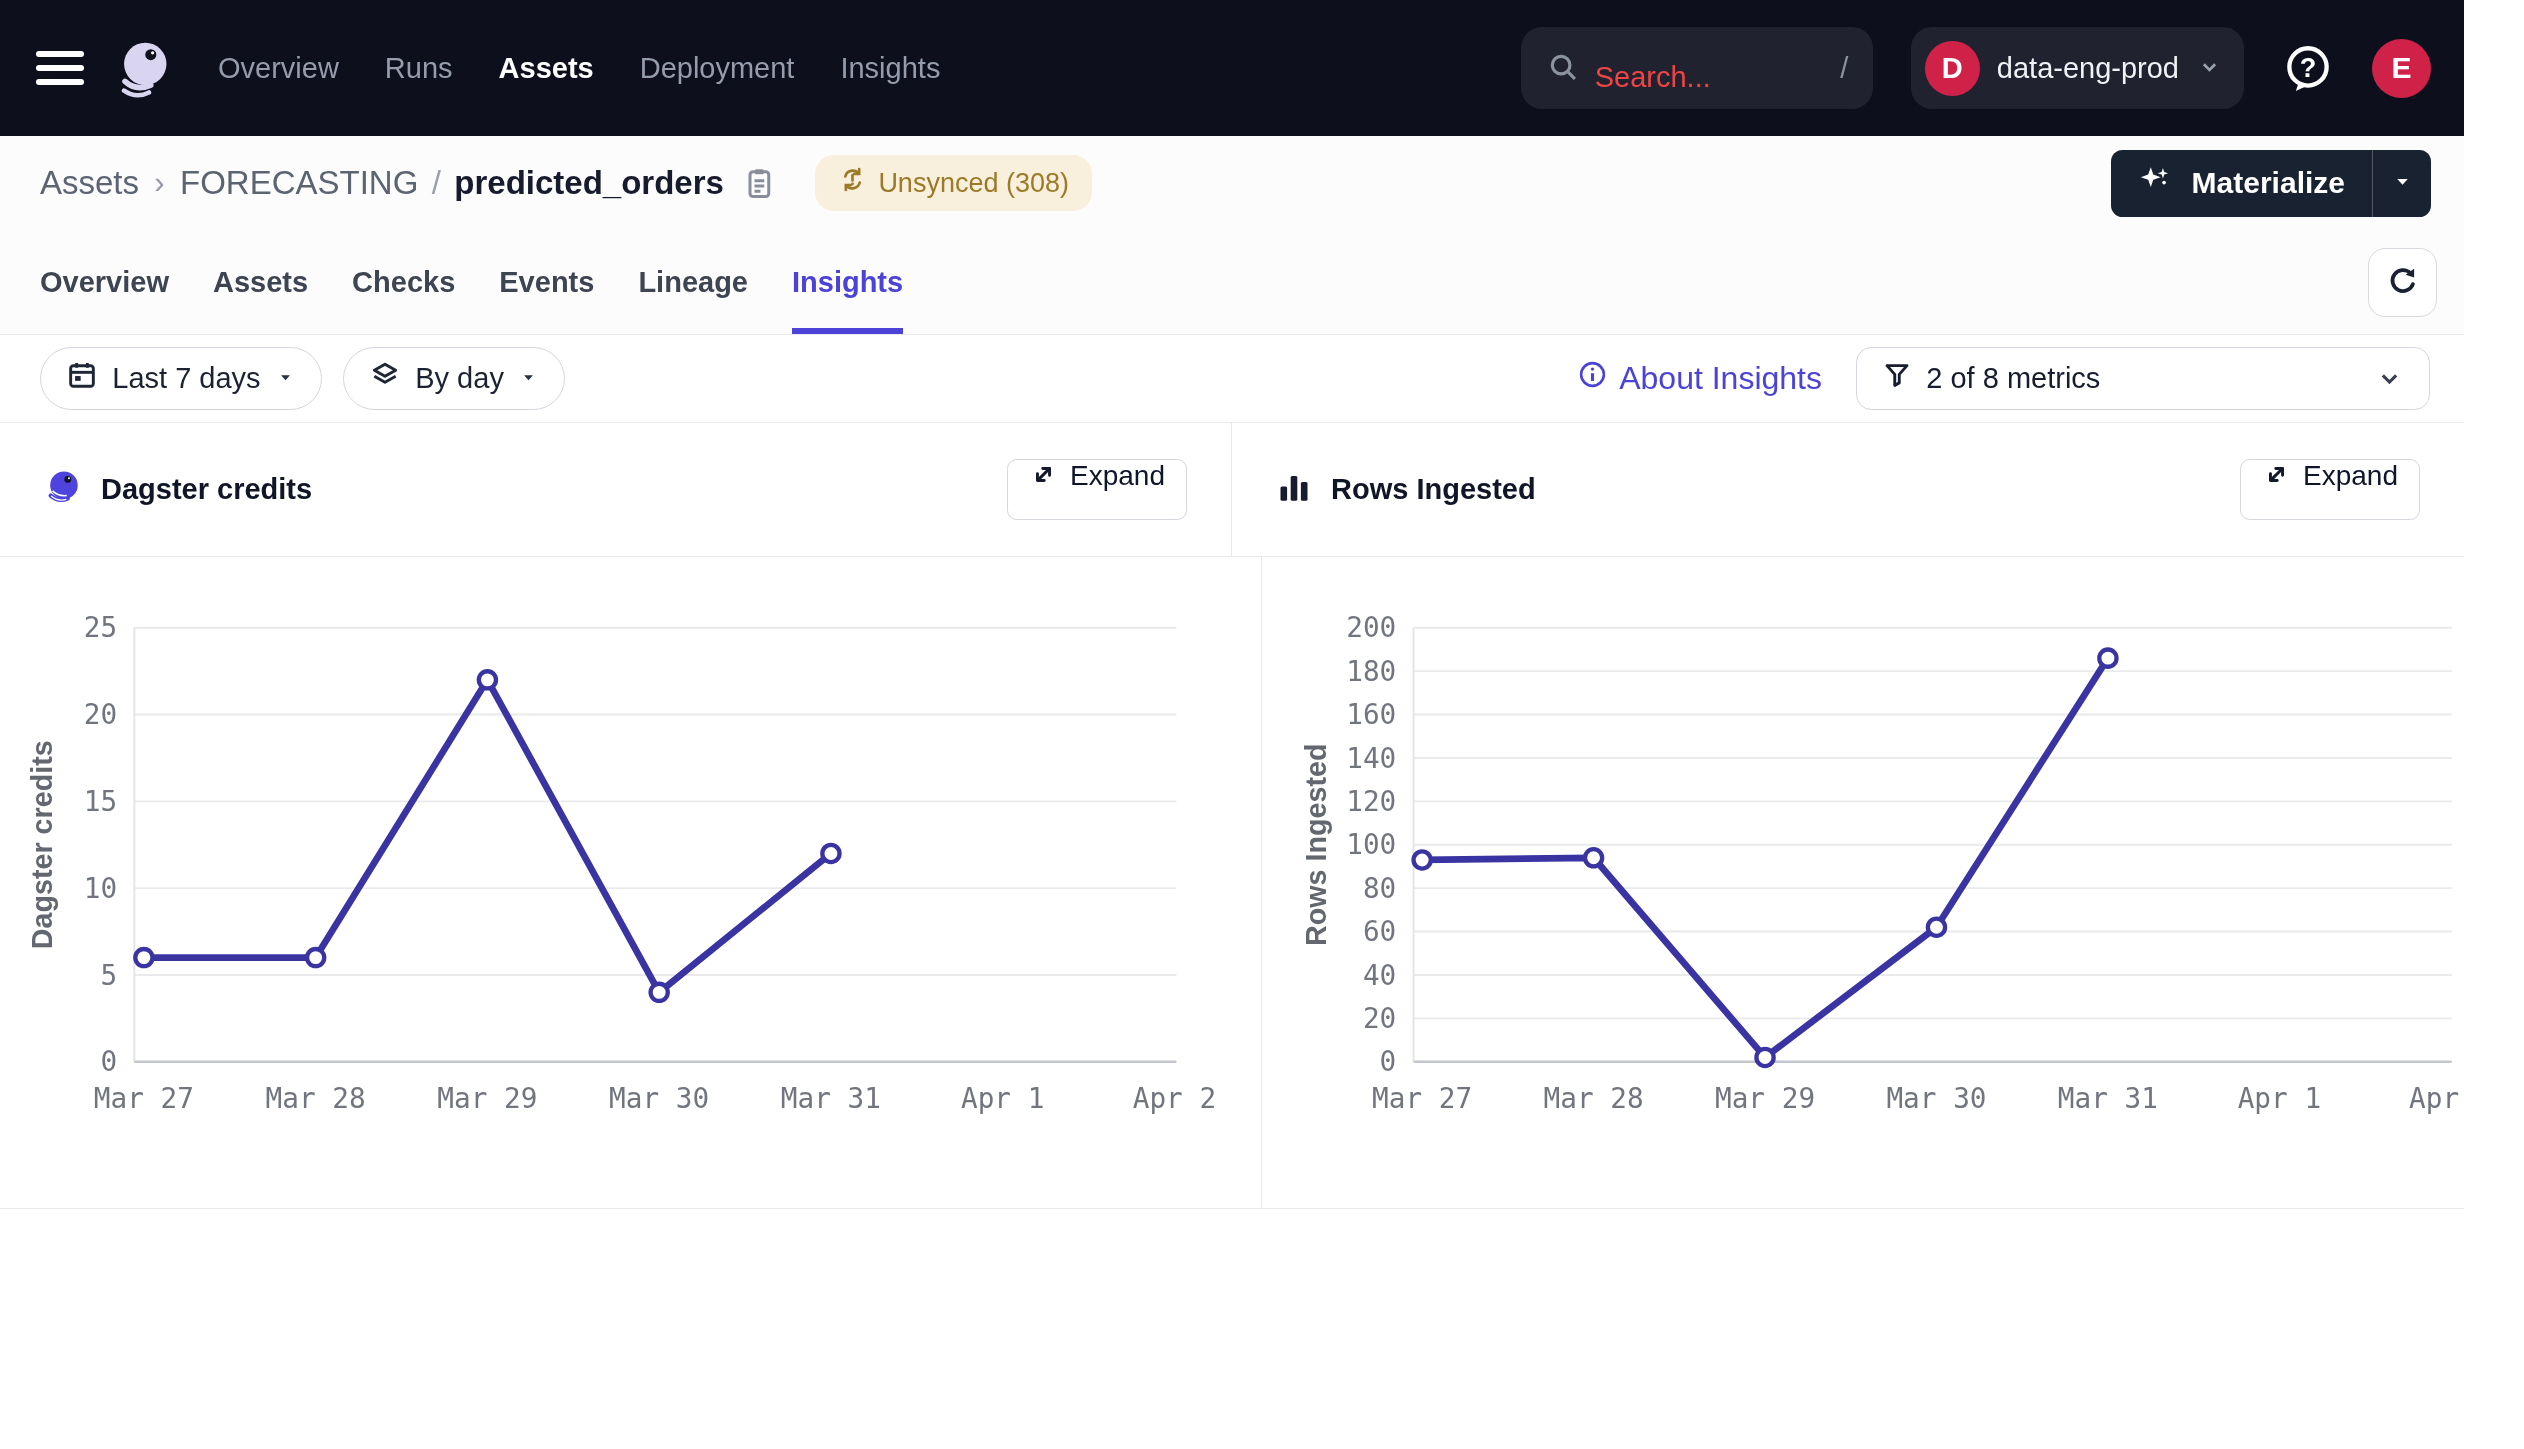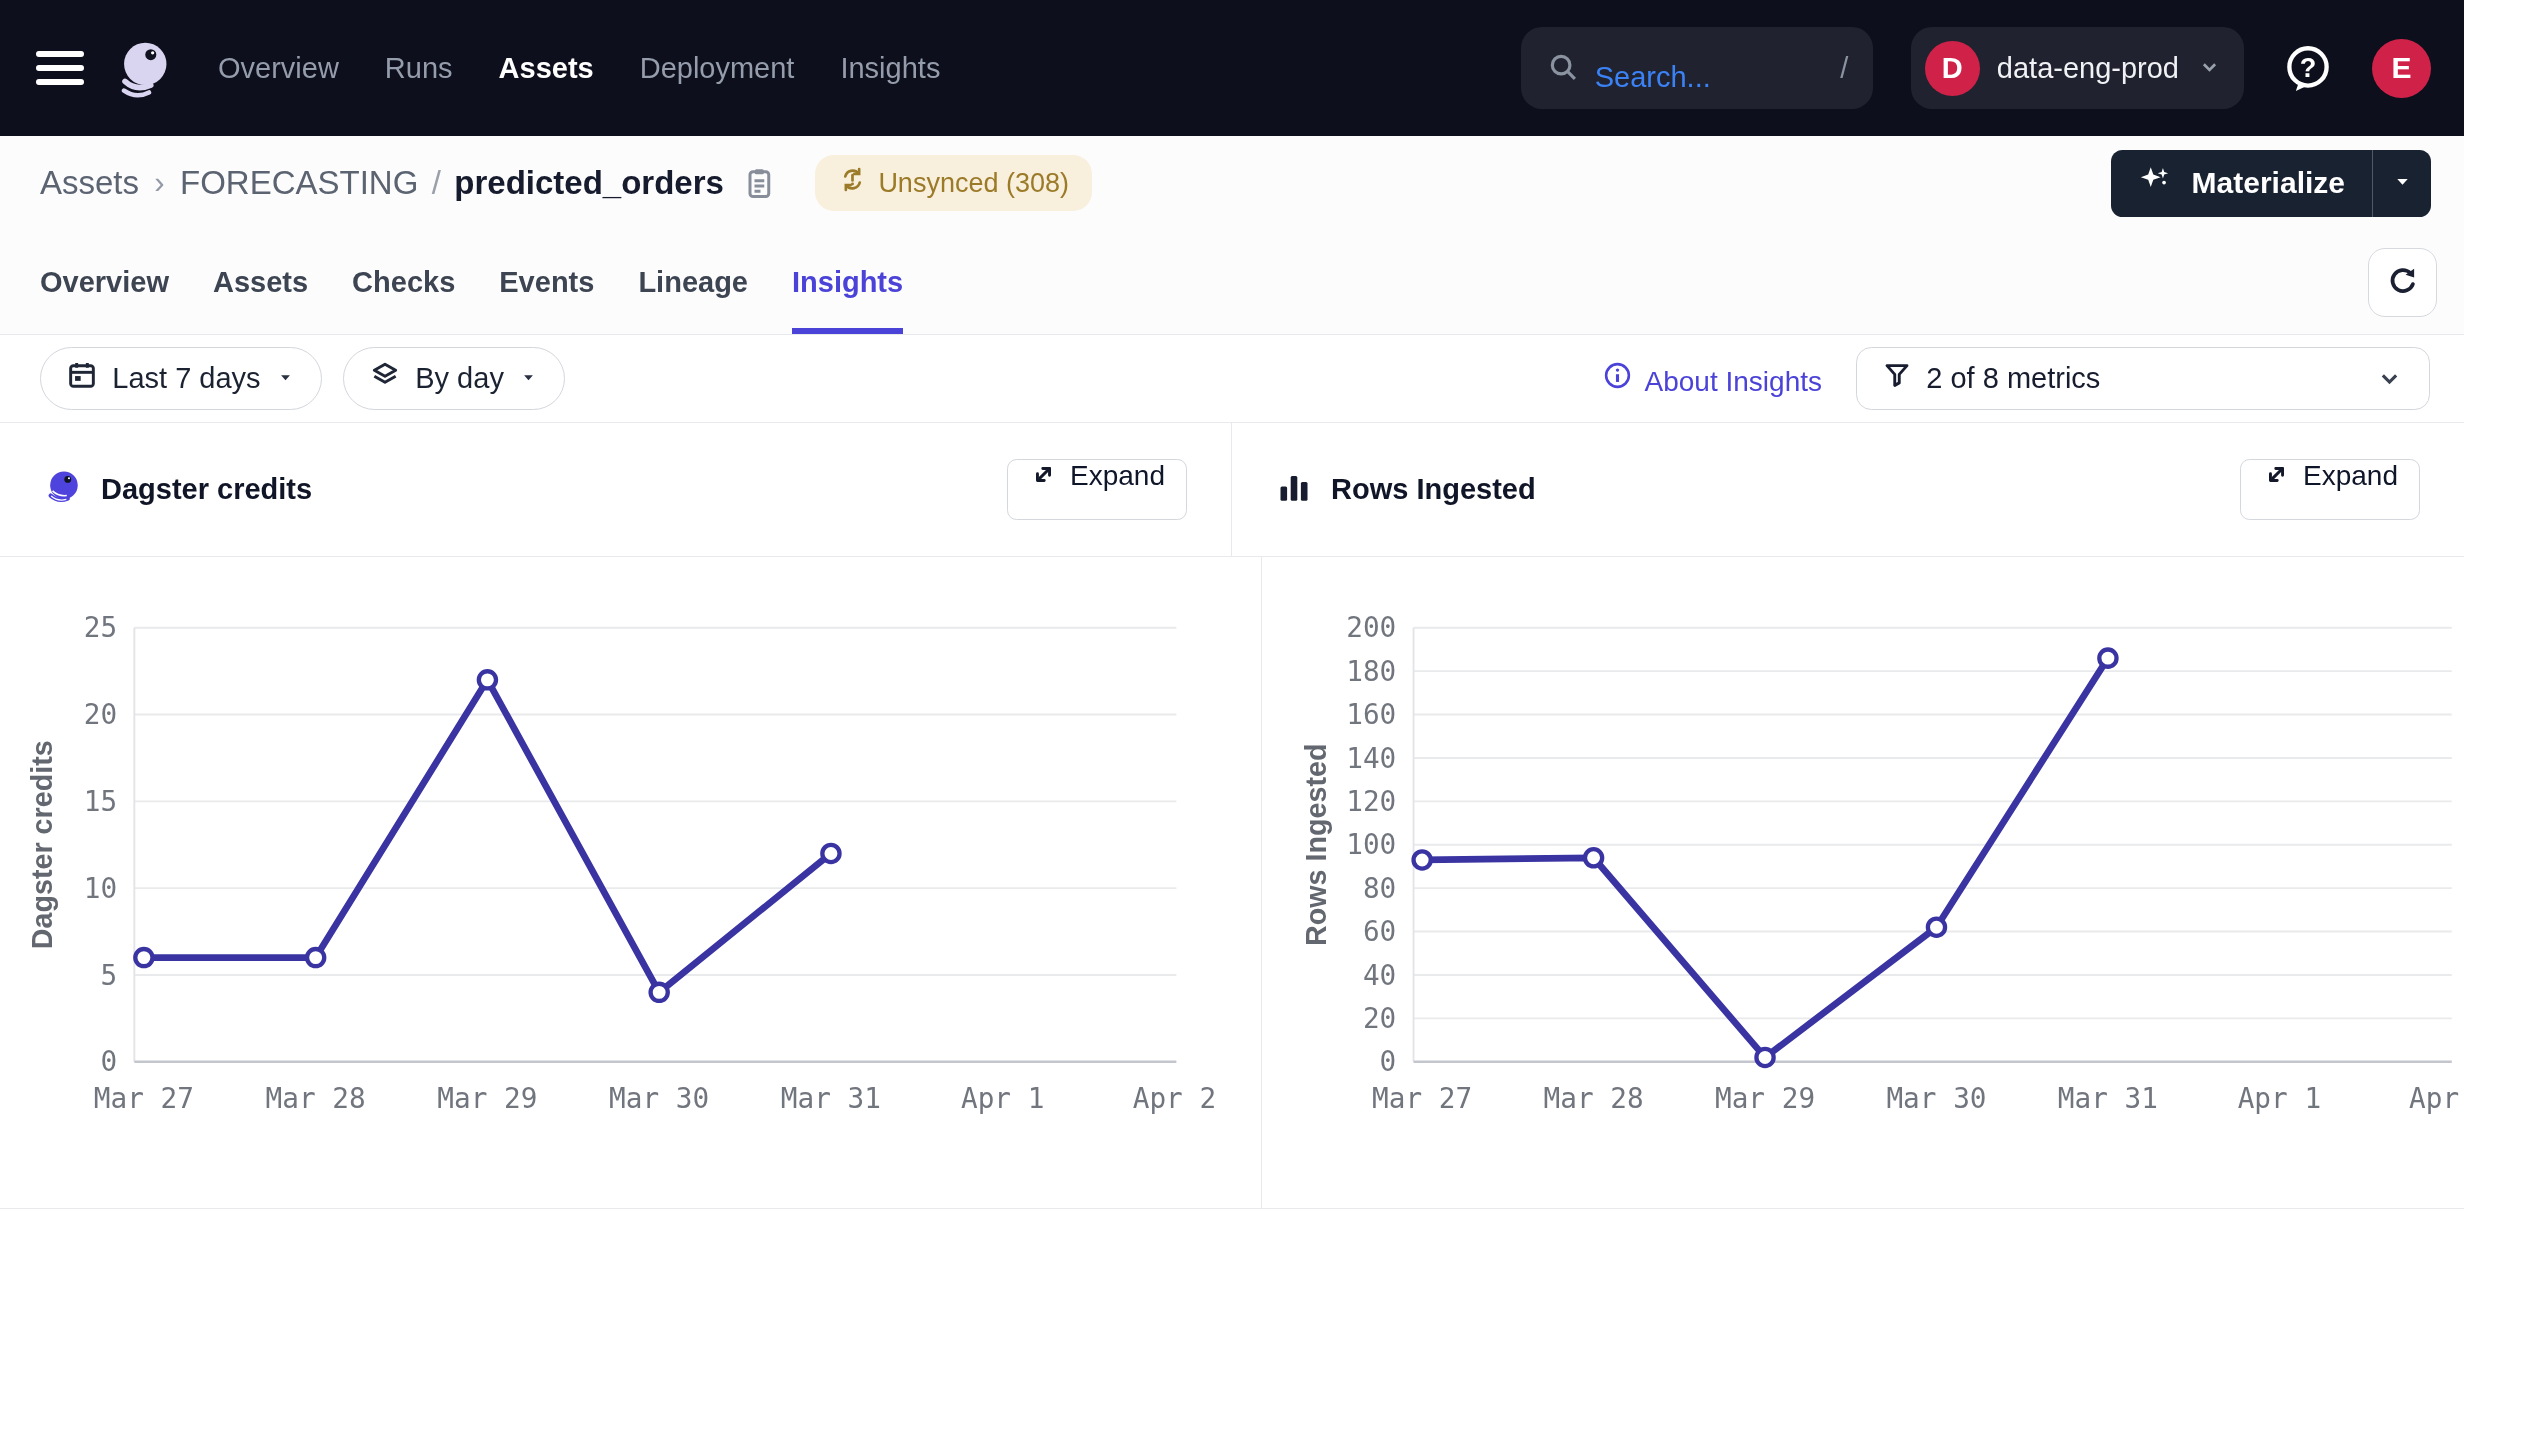--- a/index.html
+++ b/index.html
@@ -10,21 +10,21 @@
   
   .topnav { height:136px; background:var(--nav-bg,#0d0f1c); display:flex; align-items:center; padding:0 33px 0 36px; }
   .hamburger { width:48px; display:flex; flex-direction:column; gap:8.6px; background:none; border:none; cursor:pointer; margin-right:29px; }
   .hamburger span { display:block; height:5.7px; border-radius:2.9px; background:#fff; }
   .brand { margin-right:46px; display:flex; }
   .primary-nav { display:flex; align-items:center; gap:46px; }
   .navitem { font-size:29px; font-weight:500; color:#959cab; text-decoration:none; cursor:pointer; }
   .navitem.active { color:#fff; font-weight:700; }
   .nav-right { margin-left:auto; display:flex; align-items:center; gap:38px; }
   .searchpill { width:352px; height:82px; border-radius:21px; background:#20232f; display:flex; align-items:center; padding:0 25px; gap:15.3px; cursor:text; }
-  .searchpill .placeholder { color:#3b82f6; font-size:29px; flex:1;margin-top:18px; }
+  .searchpill .placeholder { color:#ef4444; font-size:29px; flex:1;margin-top:18px; }
   .searchpill .slash { color:#8b93a1; font-size:29px; }
   .deploypill { height:82px; border-radius:21px; background:#20232f; display:flex; align-items:center; padding:0 21px 0 13.4px; gap:17px; cursor:pointer; }
   .dbadge { width:55px; height:55px; border-radius:50%; background:var(--red,#d02249); color:#fff; font-size:29px; font-weight:700; display:flex; align-items:center; justify-content:center; }
   .dname { color:#f1f2f5; font-size:29px; font-weight:500; }
   .helpbtn { background:none; border:none; cursor:pointer; display:flex; }
   .avatar { width:59px; height:59px; border-radius:50%; background:var(--red,#d02249); color:#fff; font-size:30px; font-weight:700; display:flex; align-items:center; justify-content:center; cursor:pointer; }
 
   
   .pagehead { background:#fcfcfd; }
   .crumbrow { height:94px; display:flex; align-items:center; padding-left:40px; }
@@ -44,21 +44,21 @@
   .tabs { display:flex; gap:44px; }
   .tab { display:flex; align-items:center; font-size:29px; font-weight:600; color:#3d4452; cursor:pointer; position:relative; text-decoration:none; }
   .tab.active { color:var(--accent,#4b43d8); }
   .tab.active::after { content:""; position:absolute; left:0; right:0; bottom:0; height:5.7px; background:var(--accent,#4b43d8); }
   .refreshbtn { margin-left:auto; margin-right:27px; align-self:center; width:69px; height:69px; border-radius:17px; background:#fff; border:1.9px solid #d6d9de; display:flex; align-items:center; justify-content:center; cursor:pointer; }
 
   
   .filterrow { height:88px; border-bottom:1.9px solid var(--border,#e8e9ec); background:#fff; display:flex; align-items:center; padding-left:40px; gap:21px; }
   .pillbtn { height:63px; border-radius:32px; background:#fff; border:1.9px solid var(--btn-border,#d3d6dc); display:flex; align-items:center; gap:14.3px; padding:0 25px; font-size:29px; font-weight:500; color:#1b2231; cursor:pointer; font-family:inherit;justify-content:space-between; }
   .filters-right { margin-left:auto; display:flex; align-items:center; gap:34px; margin-right:34px; }
-  .aboutlink { display:flex; align-items:flex-end; gap:11.5px; color:var(--accent,#4b43d8); font-size:28px; font-weight:500; text-decoration:none; cursor:pointer; }
+  .aboutlink { display:flex; align-items:center; gap:11.5px; color:var(--accent,#4b43d8); font-size:32px; font-weight:500; text-decoration:none; cursor:pointer; }
   .metricselect { width:574px; height:63px; border:1.9px solid var(--btn-border,#d3d6dc); border-radius:15.3px; background:#fff; display:flex; align-items:center; gap:14.3px; padding:0 25px; font-size:29px; color:#171d2e; cursor:pointer; }
   .metricselect .chev { margin-left:auto; display:flex; }
 
   
   .panelshead { height:134px; border-bottom:1.9px solid var(--border,#e8e9ec); display:flex; background:#fff; }
   .phalf { width:1262px; display:flex; align-items:center; padding-left:44px; }
   .phalf.l { border-right:1.9px solid var(--border,#e8e9ec); }
   .ptitle { font-size:29px; font-weight:700; color:#101527; margin-left:19px; }
   .expandbtn { margin-left:auto; margin-right:44px; height:61px; border-radius:9.6px; border:1.9px solid #d4d7dc; background:#fff; display:flex; align-items:flex-start; gap:12.4px; padding:0 21px; font-size:28px; color:#10162a; cursor:pointer; font-family:inherit; }
 

